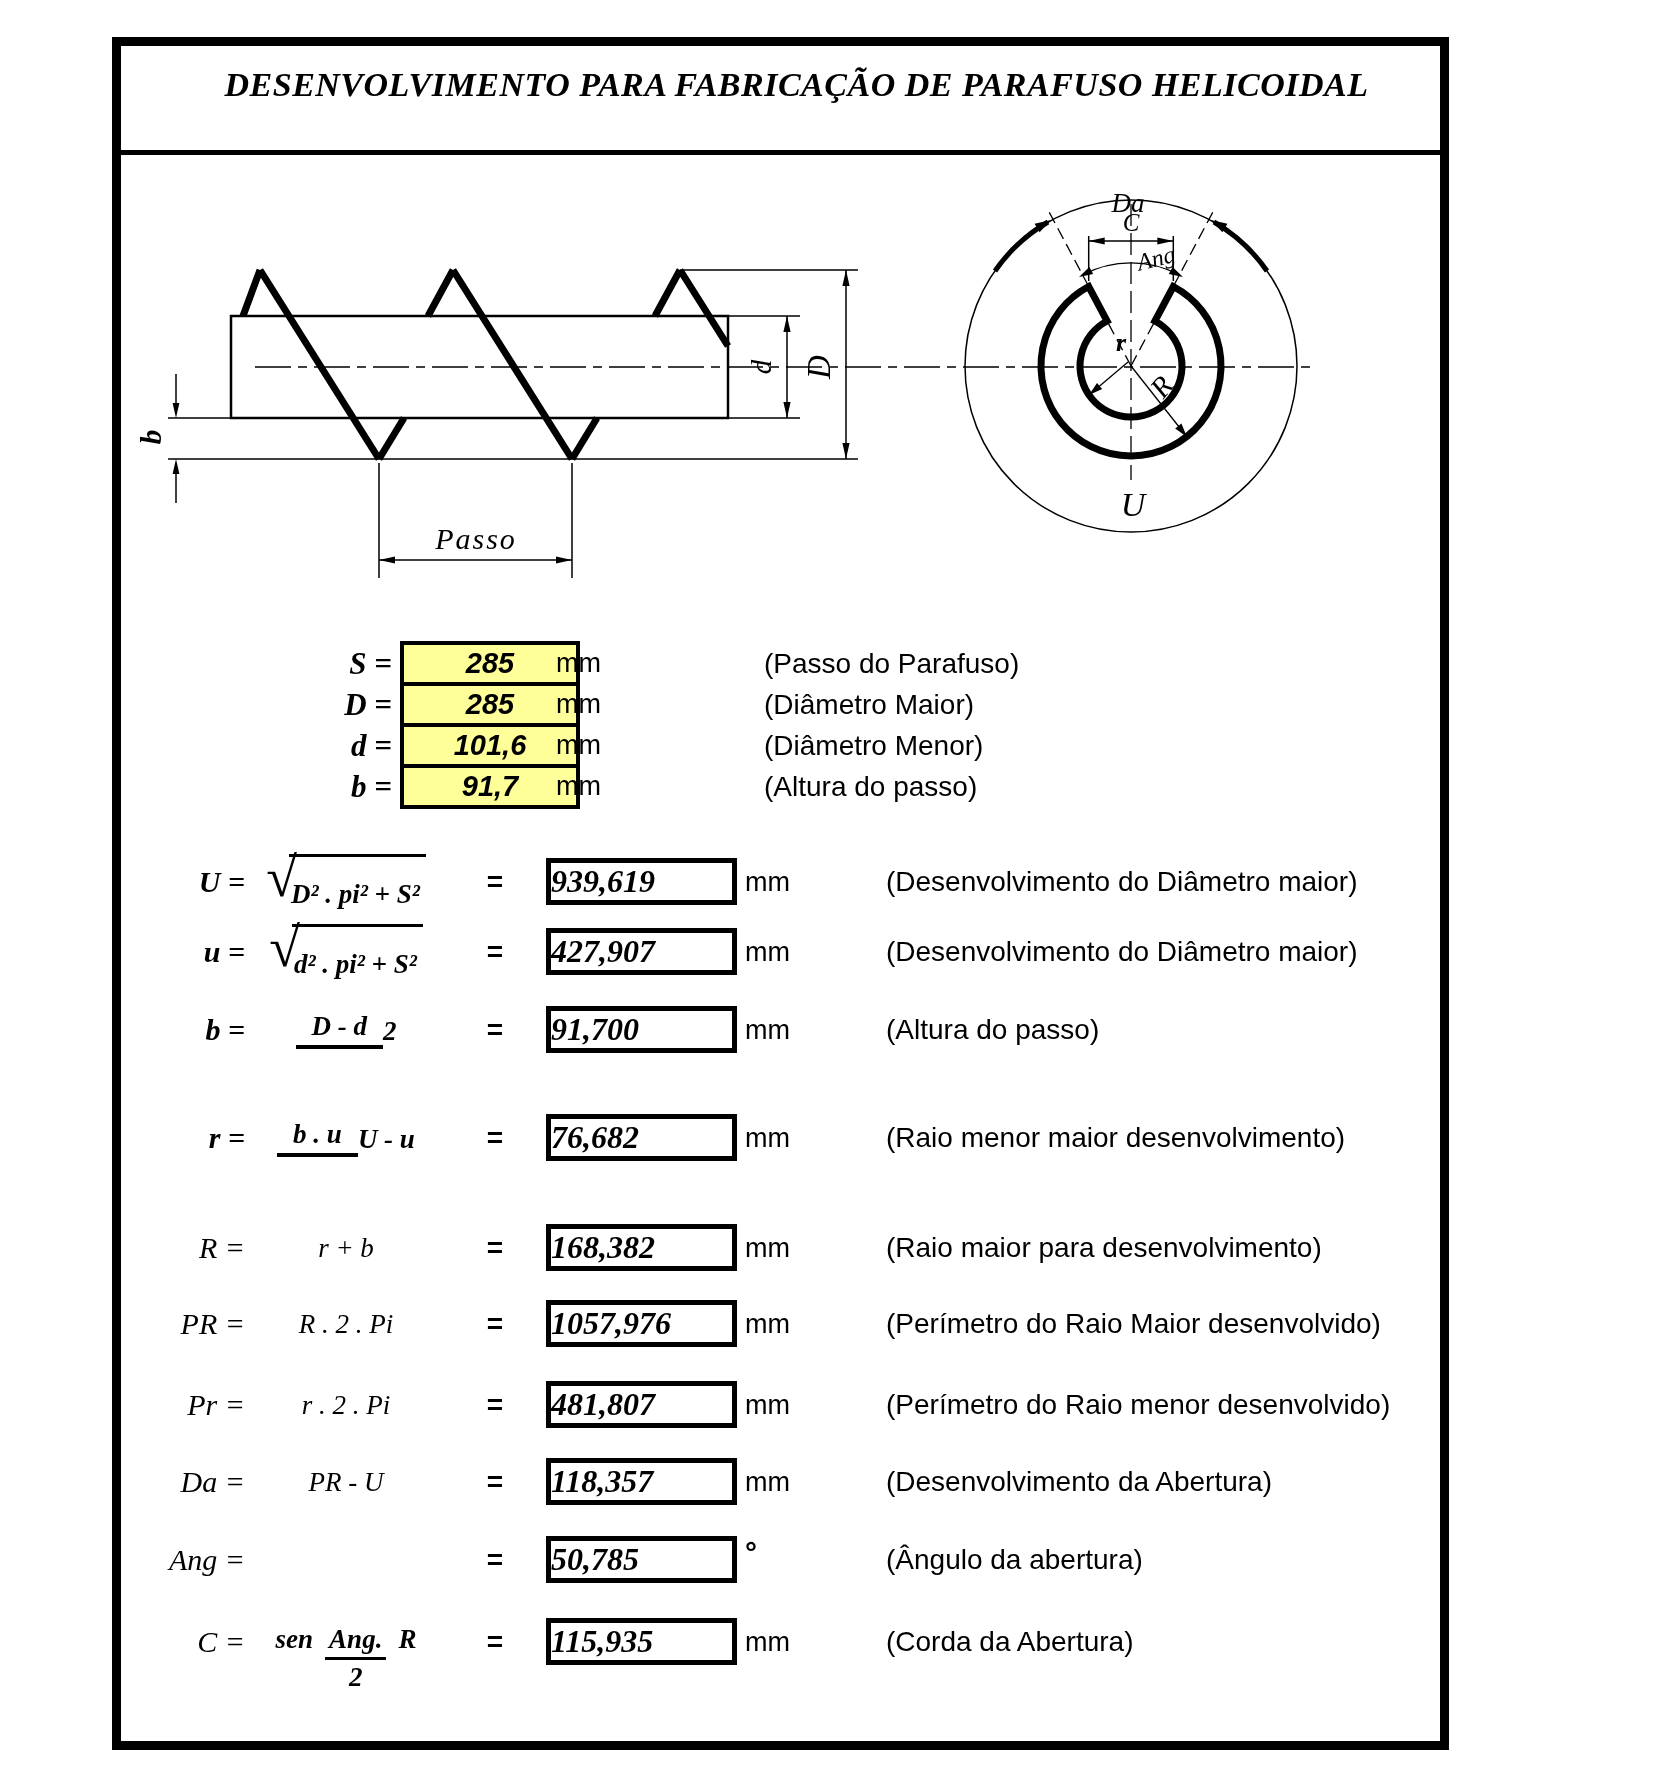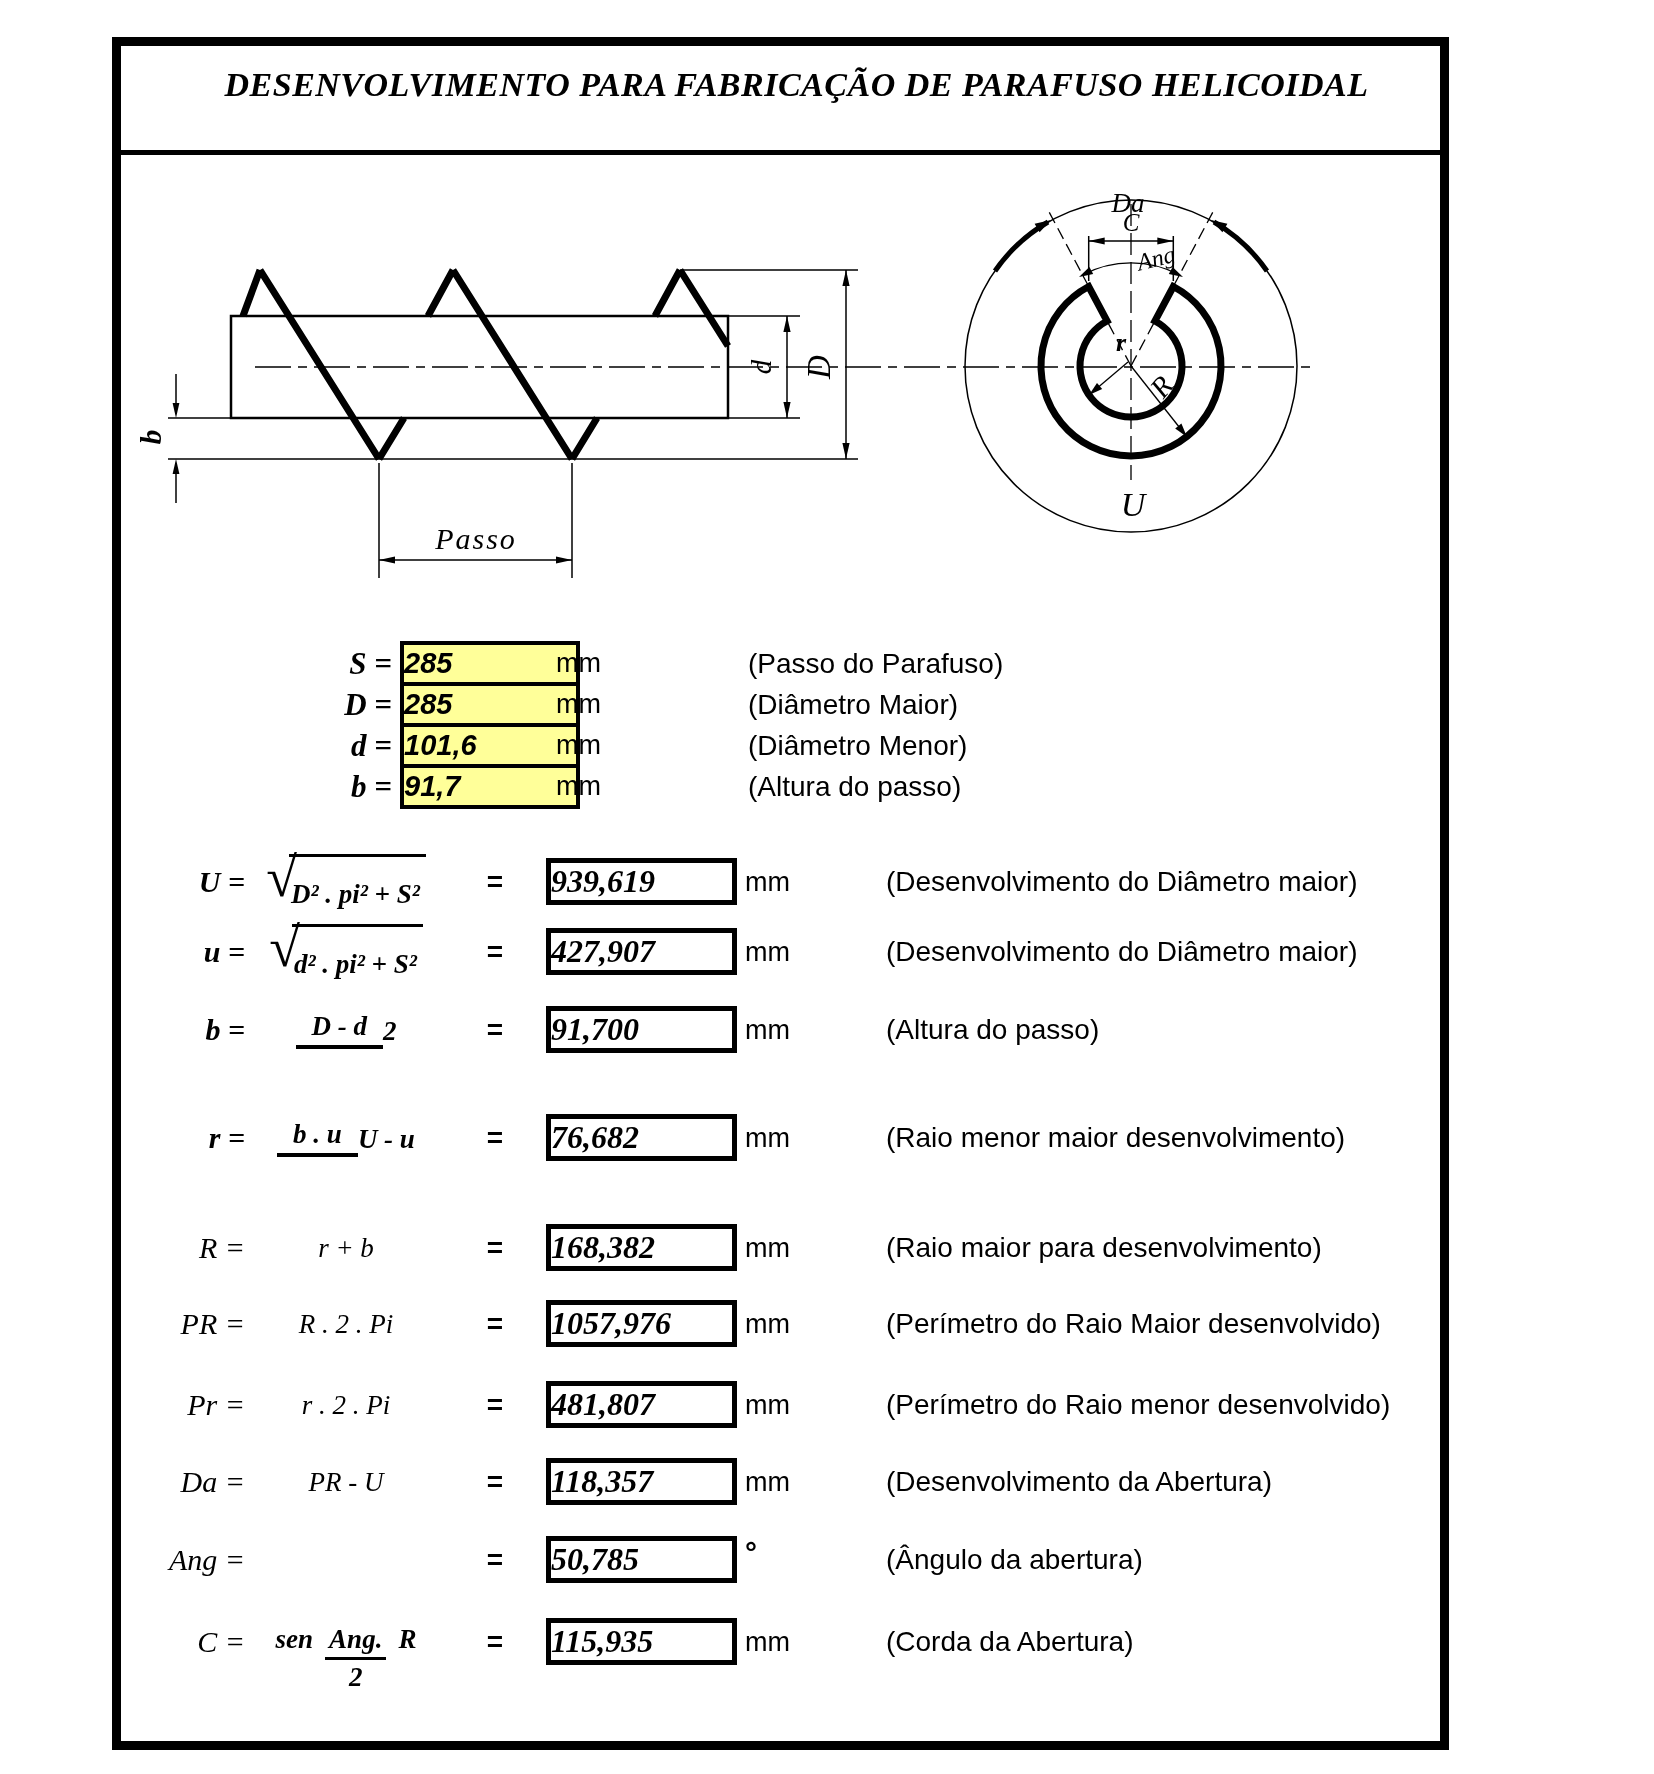--- a/index.html
+++ b/index.html
@@ -9,26 +9,26 @@
         border:9px solid #000;box-sizing:border-box;}
   .title-sep{position:absolute;left:121px;top:150px;width:1319px;height:5px;background:#000;}
   .title{position:absolute;left:121px;top:66px;width:1319px;text-align:center;
         font-size:34px;font-weight:bold;font-style:italic;letter-spacing:0.5px;margin-left:16px;}
 
   
   .irow{position:absolute;left:0;width:100%;height:45px;}
   .ilabel{position:absolute;left:200px;width:192px;text-align:right;
         font-size:31px;font-weight:bold;font-style:italic;line-height:45px;}
   .ibox{position:absolute;left:400px;width:180px;height:45px;border:4px solid #000;
-        box-sizing:border-box;background:#FFFF99;text-align:left;}
+        box-sizing:border-box;background:#FFFF99;text-align:center;}
   .ival{font-family:"Liberation Sans", sans-serif;font-size:29px;font-weight:bold;
         font-style:italic;line-height:37px;}
   .iunit{position:absolute;left:556px;font-family:"Liberation Sans", sans-serif;
         font-size:27px;line-height:45px;}
-  .idesc{position:absolute;left:748px;font-family:"Liberation Sans", sans-serif;
+  .idesc{position:absolute;left:764px;font-family:"Liberation Sans", sans-serif;
         font-size:28px;line-height:45px;}
 
   
   .frow{position:absolute;left:0;width:100%;height:48px;}
   .flabel{position:absolute;left:120px;width:125px;text-align:right;
         font-size:30px;font-style:italic;line-height:48px;}
   .frow.boldmath .flabel{font-weight:bold;}
   .fformula{position:absolute;left:250px;width:192px;height:48px;display:flex;
         align-items:center;justify-content:center;font-size:27px;font-style:italic;}
   .frow.boldmath .fformula{font-weight:bold;}

